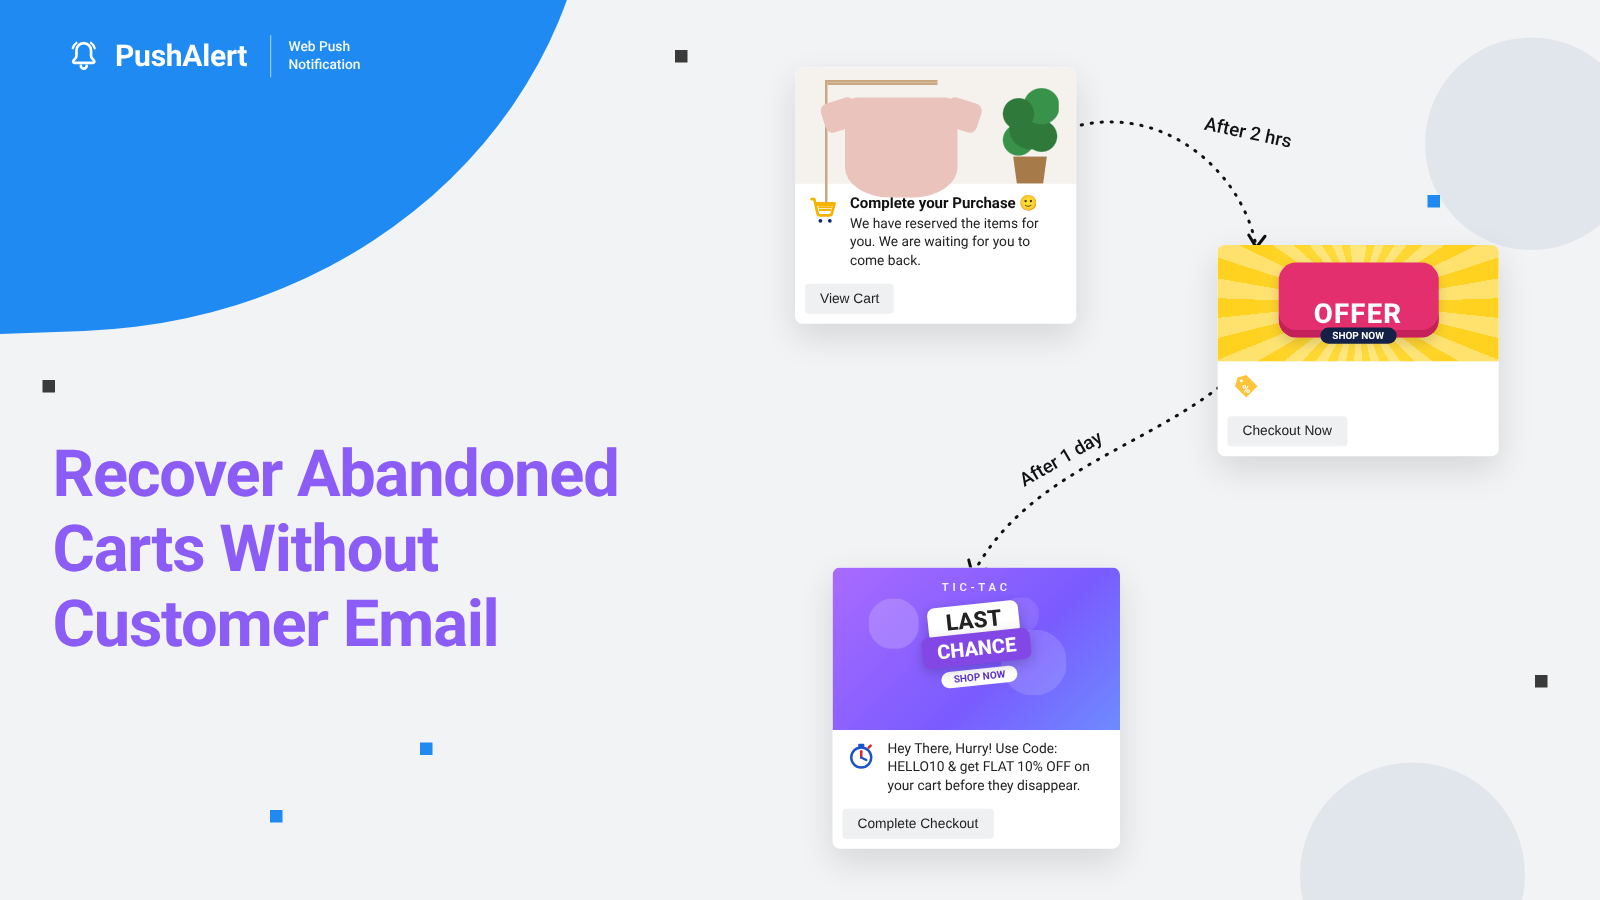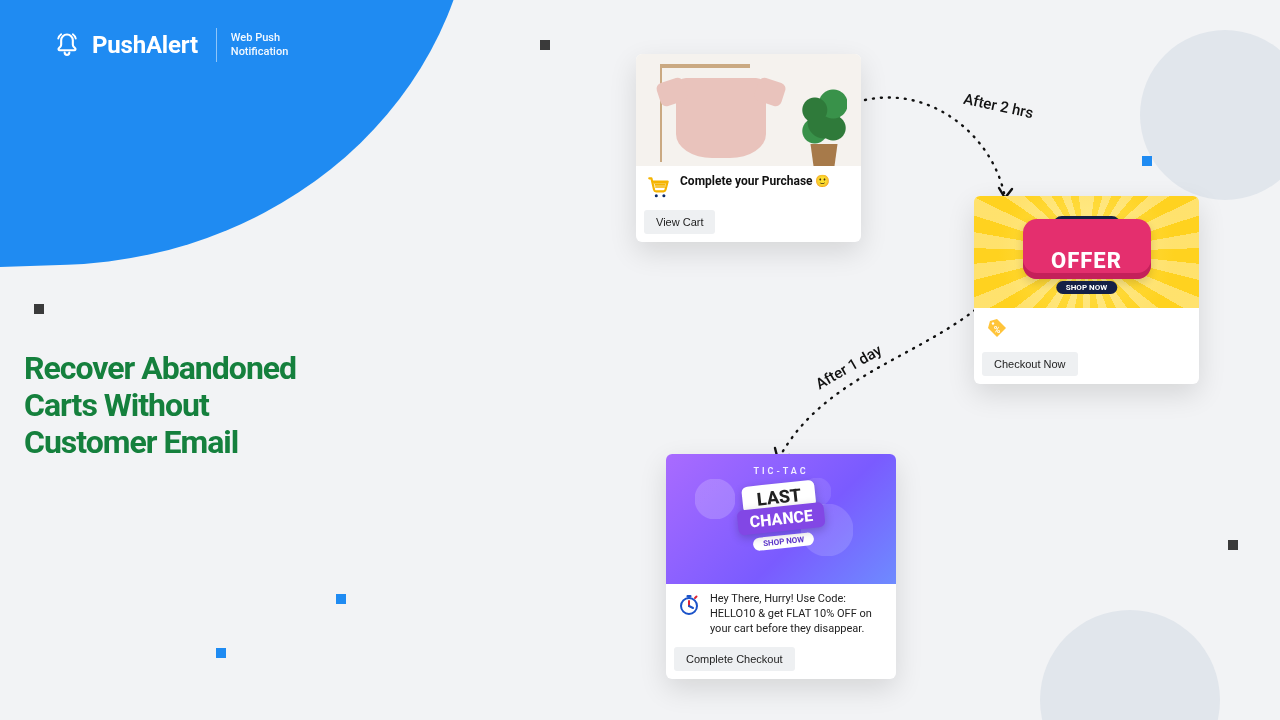--- a/index.html
+++ b/index.html
@@ -52,41 +52,41 @@
   .bell-icon {
     width: 30px; height: 30px;
     display:flex; align-items:center; justify-content:center;
   }
   .logo-name { font-size: 24px; font-weight: 700; letter-spacing: -0.2px; }
   .logo-divider { width:1px; height:34px; background: rgba(255,255,255,0.5); margin: 0 4px 0 8px; }
   .logo-sub { font-size: 11px; line-height: 1.25; font-weight: 500; opacity: 0.95; }
 
   
   .heading {
-    position: absolute; left: 24px; top: 350px;
-    font-size: 32px; font-weight: 700; line-height: 1.15;
+    position: absolute; left: 42px; top: 350px;
+    font-size: 52px; font-weight: 700; line-height: 1.15;
     letter-spacing: -1px;
-    color: #15803d;
+    color: #8b5cf6;
     white-space: pre-line;
     z-index: 2;
   }
 
   
   .card {
     position: absolute;
     width: 225px;
     background: #fff;
     border-radius: 6px;
     box-shadow: 0 10px 28px rgba(0,0,0,0.12);
     overflow: hidden;
     z-index: 3;
     font-size: 12px;
   }
   .card .hero {
-    width: 100%; height: 112px;
+    width: 100%; height: 93px;
     display:flex; align-items:center; justify-content:center;
     position: relative;
   }
   .card .body { padding: 8px 10px 10px; display:flex; gap:8px; }
   .card .icon { flex: 0 0 26px; height:26px; display:flex; align-items:center; justify-content:center; }
   .card .text { flex:1; }
   .card .title { font-weight: 700; font-size: 12px; line-height: 1.25; margin-bottom: 2px; }
   .card .desc  { font-size: 11px; line-height: 1.35; color: #222; }
   .card .btn {
     margin: 0 8px 8px; padding: 6px 12px;
@@ -265,20 +265,21 @@
       <svg viewBox="0 0 24 24">
           <path d="M3 4h2l2.4 10.4a2 2 0 0 0 2 1.6h6.6a2 2 0 0 0 2-1.5L20 7H6" fill="none" stroke="#f5b400" stroke-width="2" stroke-linecap="round" stroke-linejoin="round"></path>
           <circle cx="9.5" cy="20" r="1.4" fill="#0a2a6b"></circle>
           <circle cx="16.5" cy="20" r="1.4" fill="#0a2a6b"></circle>
           <path d="M7 8h12" stroke="#f5b400" stroke-width="2"></path>
           <path d="M8 10h10M8.5 12h9" stroke="#f5b400" stroke-width="1.5"></path>
         </svg>
     </span>
     <div class="text">
       <div class="title">Complete your Purchase 🙂</div>
+      <div class="desc">We have reserved the items for you. We are waiting for you to come back.</div>
     </div>
   </div>
   <button class="btn">View Cart</button>
 </div>
 
 <div class="card" id="card2">
   <div class="hero hero2">
     <div class="rays"></div>
     <div class="special-pill">SPECIAL</div>
     <div class="offer-box">OFFER</div>

